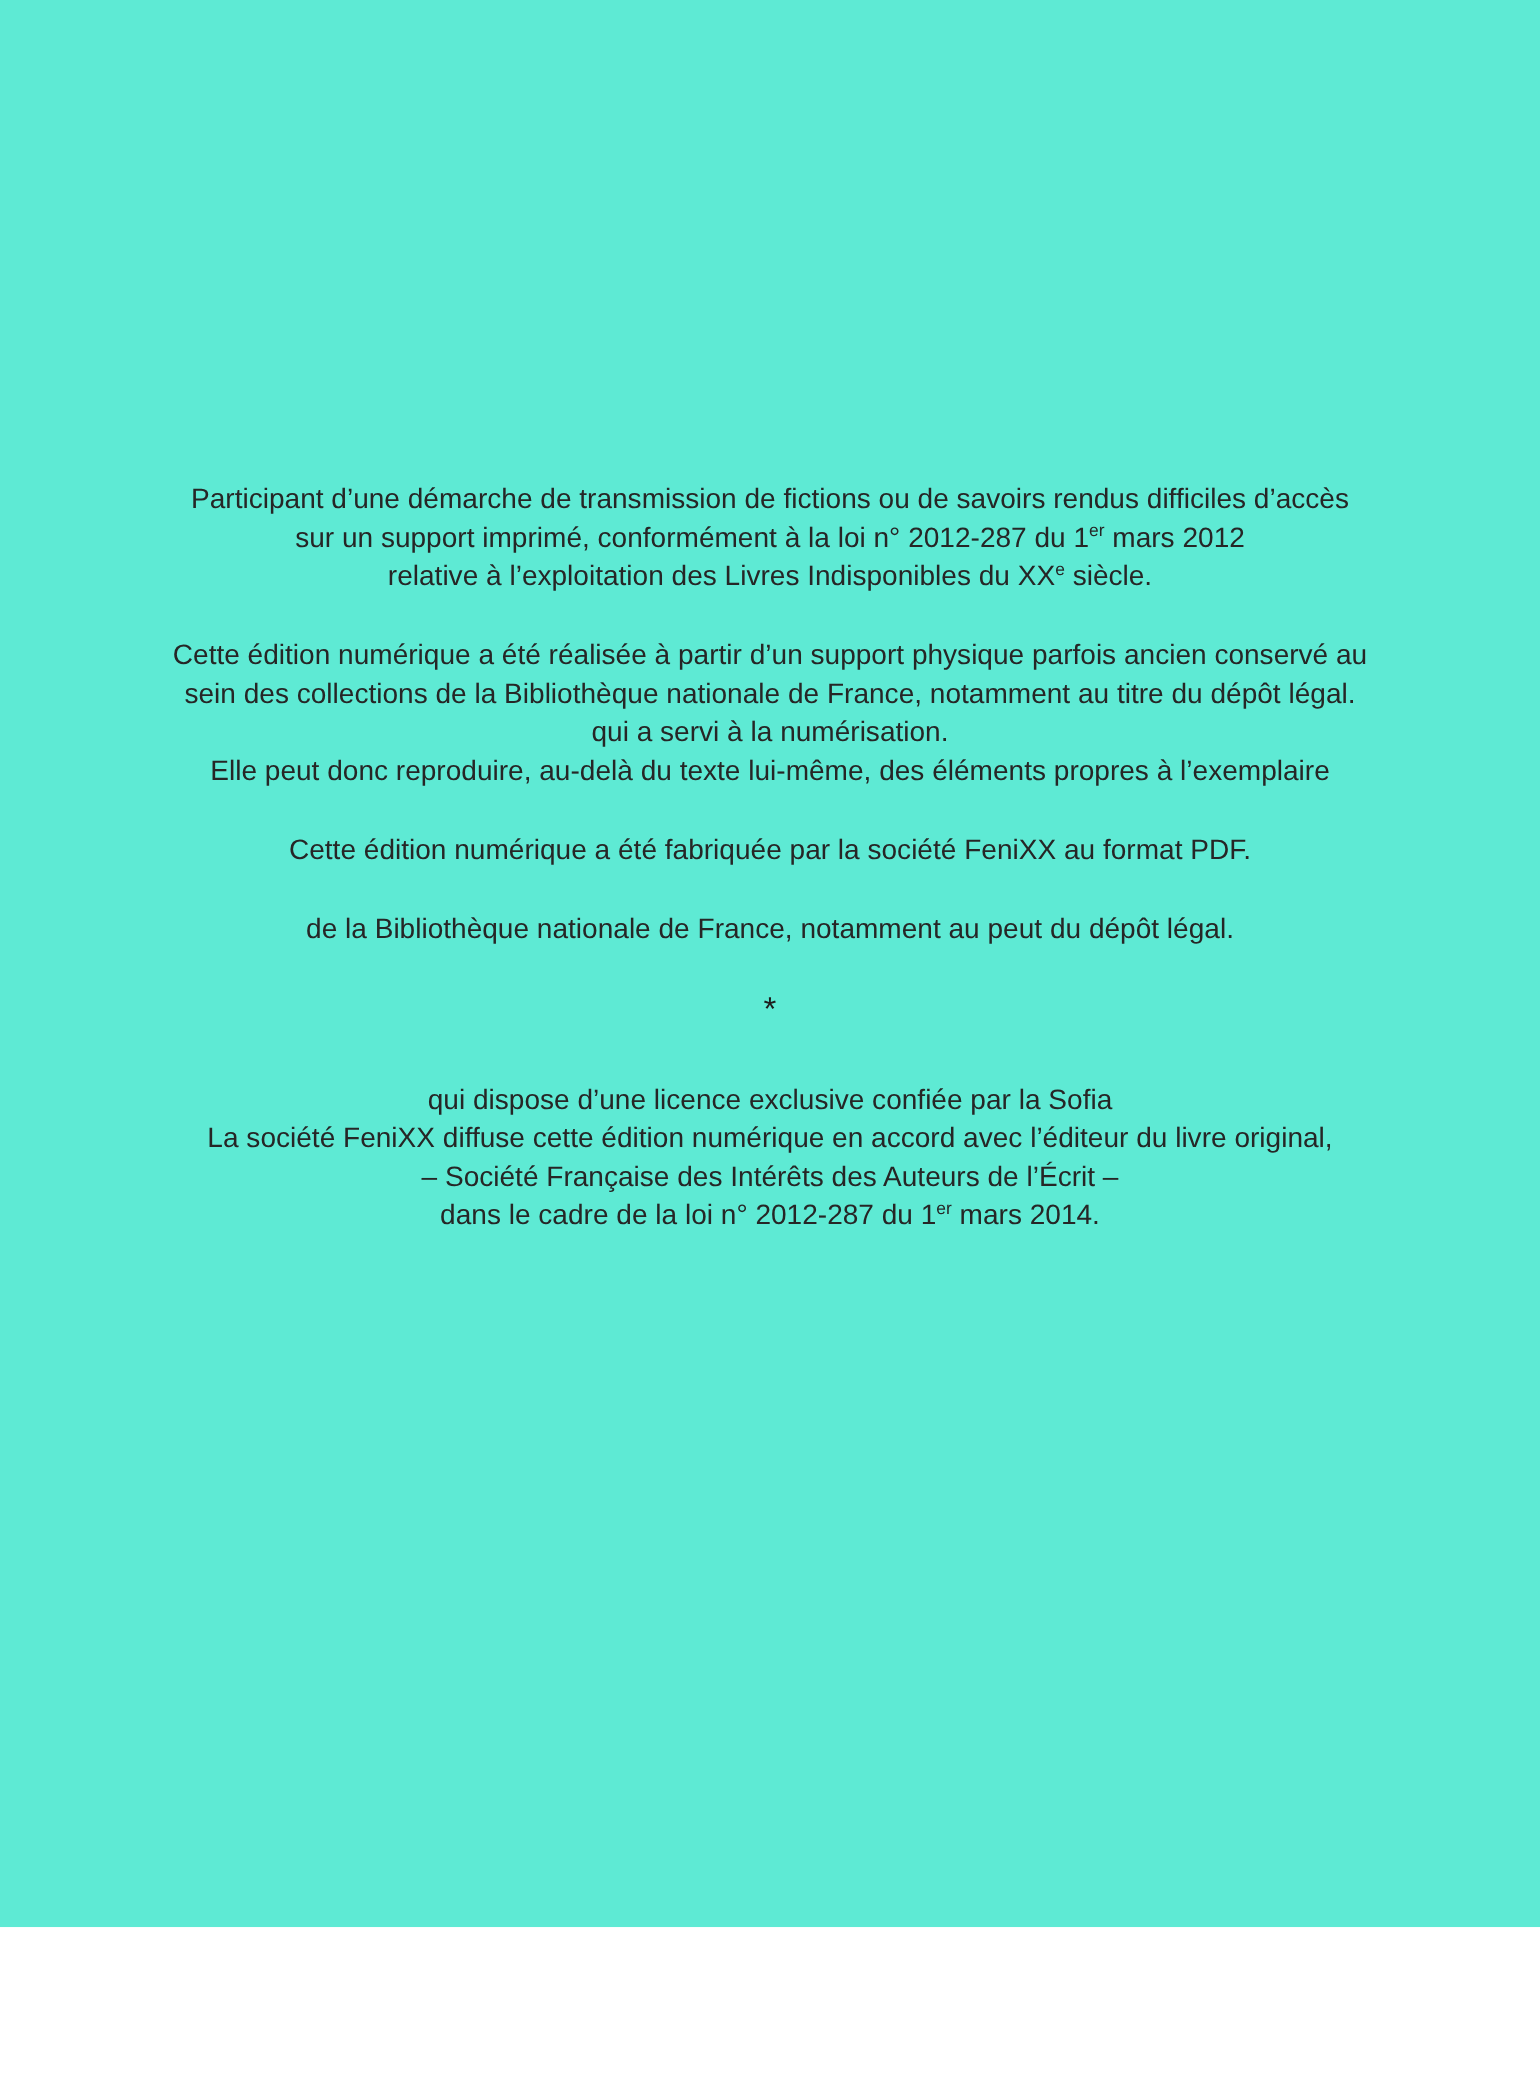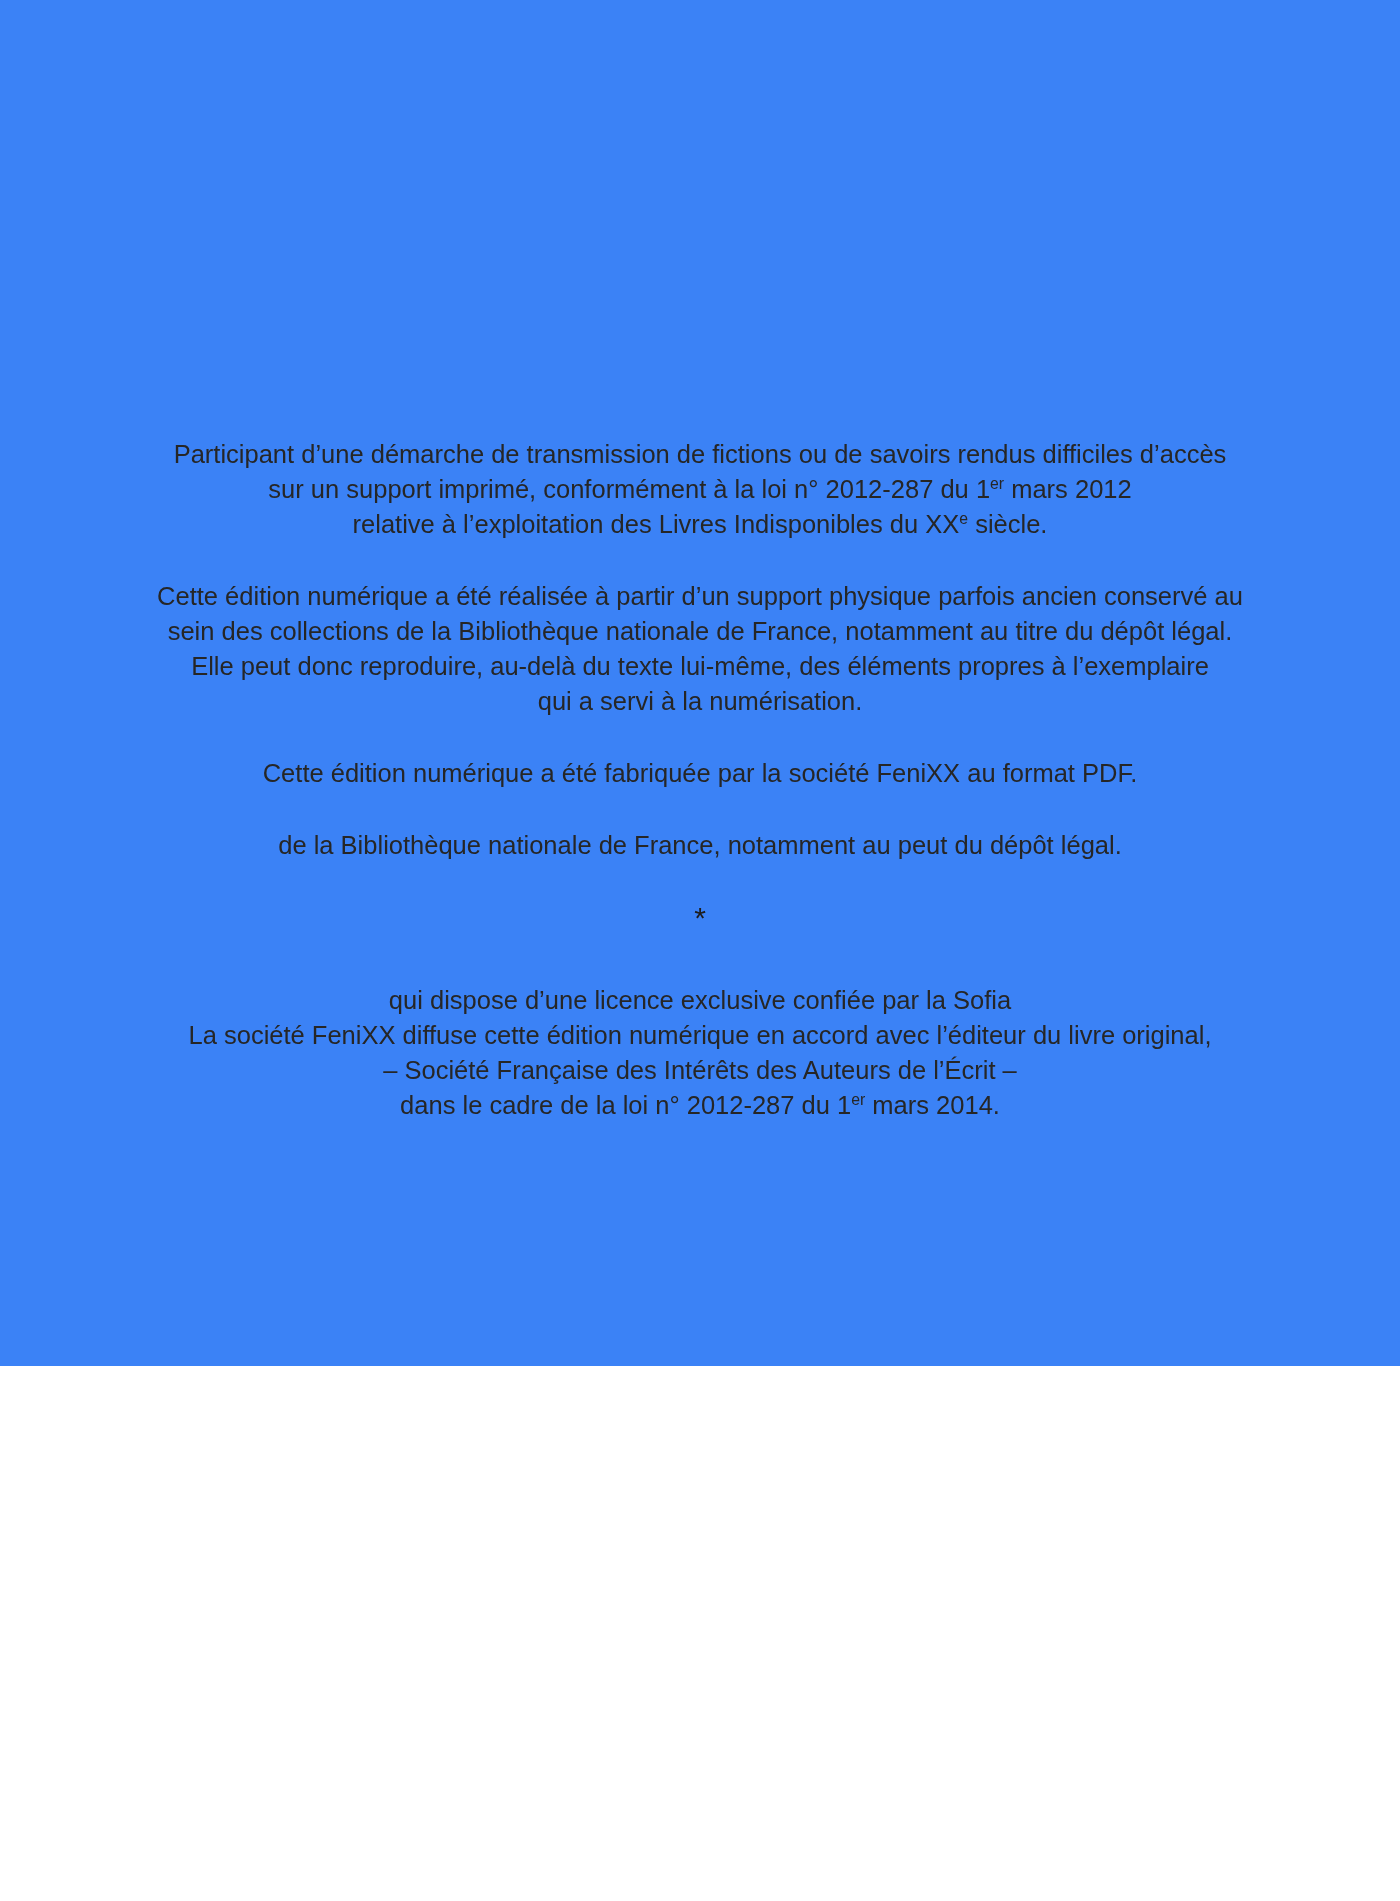--- a/index.html
+++ b/index.html
@@ -1,20 +1,20 @@
 <!DOCTYPE html>
 <html><head>
 <meta charset="utf-8">
 <style>
   html, body { margin: 0; padding: 0; background: #ffffff; }
   .page {
     position: relative;
     width: 1400px;
-    height: 1366px;
-    background: #3b82f6;
+    height: 1752px;
+    background: #5eead4;
     overflow: hidden;
     font-family: "Liberation Sans", sans-serif;
     color: #262626;
   }
   .content {
     box-sizing: border-box;
     padding-top: 437px;
     text-align: center;
     font-size: 25.5px;
     line-height: 35px;
@@ -50,22 +50,22 @@
 
     <div>
         <div class="para">
           <div class="line"><span>Participant d’une démarche de transmission de fictions ou de savoirs rendus difficiles d’accès</span></div>
           <div class="line"><span>sur un support imprimé, conformément à la loi n° 2012-287 du 1</span><span class="sup">er</span><span> mars 2012</span></div>
           <div class="line"><span>relative à l’exploitation des Livres Indisponibles du XX</span><span class="sup">e</span><span> siècle.</span></div>
         </div>
         <div class="para">
           <div class="line"><span>Cette édition numérique a été réalisée à partir d’un support physique parfois ancien conservé au</span></div>
           <div class="line"><span>sein des collections de la Bibliothèque nationale de France, notamment au titre du dépôt légal.</span></div>
+          <div class="line"><span>qui a servi à la numérisation.</span></div>
           <div class="line"><span>Elle peut donc reproduire, au-delà du texte lui-même, des éléments propres à l’exemplaire</span></div>
-          <div class="line"><span>qui a servi à la numérisation.</span></div>
         </div>
         <div class="para">
           <div class="line"><span>Cette édition numérique a été fabriquée par la société FeniXX au format PDF.</span></div>
         </div>
         <div class="para">
           <div class="line"><span>de la Bibliothèque nationale de France, notamment au peut du dépôt légal.</span></div>
         </div>
         <div class="separator">*</div>
         <div class="para">
           <div class="line"><span>qui dispose d’une licence exclusive confiée par la Sofia</span></div>

